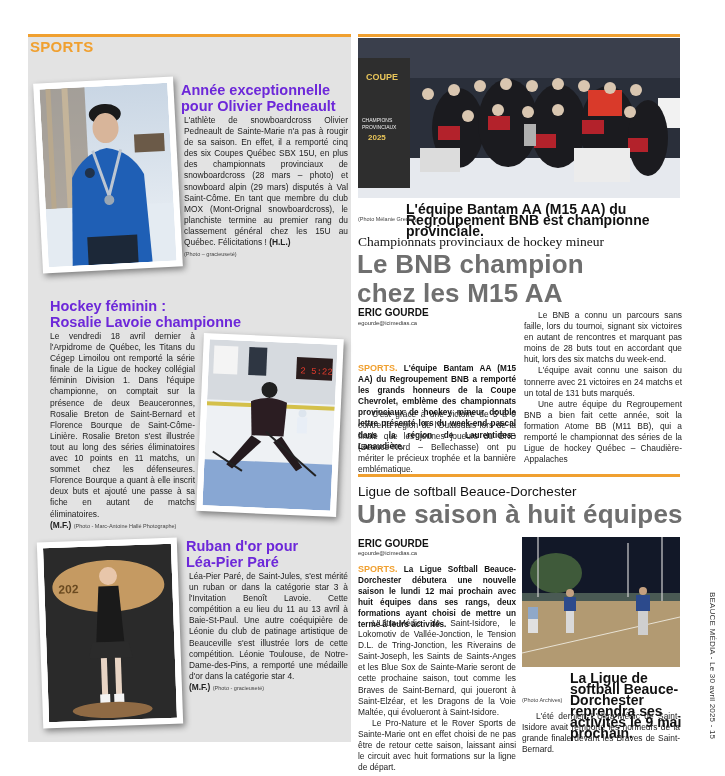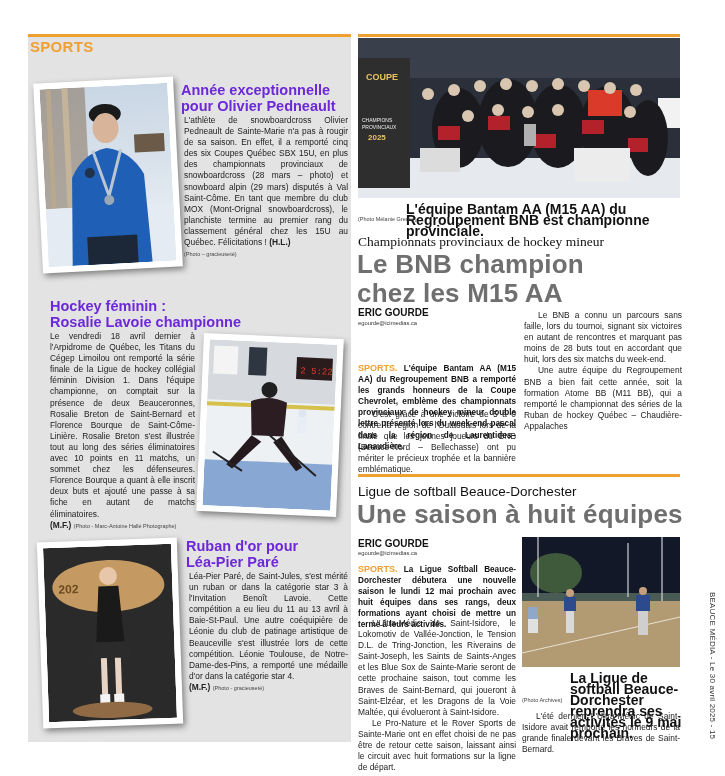--- a/index.html
+++ b/index.html
@@ -195,21 +195,22 @@
 <div class="lead" style="left:358px; top:336px; width:158px;margin-top:27px;">
   <span class="sports-tag">SPORTS.</span>
   <span>L'équipe Bantam AA (M15 AA) du Regroupement BNB a remporté les grands honneurs de la Coupe Chevrolet, emblème des championnats provinciaux de hockey mineur double lettre présenté lors du week-end pascal dans la région de Laurentides–Lanaudière.</span>
 </div>
 <div class="body-text" style="left:358px; top:409px; width:158px;">
   <span class="indent">C'est grâce à une victoire de 5 à 0 contre la région de l'Outaouais lors de la finale que les jeunes joueurs du BNB (Beauce-Nord – Bellechasse) ont pu mériter le précieux trophée et la bannière emblématique.</span>
 </div>
 
 <div class="body-text" style="left:524px; top:310px; width:158px;">
   <span class="indent">Le BNB a connu un parcours sans faille, lors du tournoi, signant six victoires en autant de rencontres et marquant pas moins de 28 buts tout en accordant que huit, lors des six matchs du week-end.</span>
-  <span class="indent">Une autre équipe du Regroupement BNB a bien fait cette année, soit la formation Atome BB (M11 BB), qui a remporté le championnat des séries de la Ruban de hockey Québec – Chaudière-Appalaches</span>
+  <span class="indent">L'équipe avait connu une saison du tonnerre avec 21 victoires en 24 matchs et un total de 131 buts marqués.</span>
+  <span class="indent">Une autre équipe du Regroupement BNB a bien fait cette année, soit la formation Atome BB (M11 BB), qui a remporté le championnat des séries de la Ligue de hockey Québec – Chaudière-Appalaches</span>
 </div>
 
 <div class="orange-rule" style="left:358px; top:474px; width:322px;"></div>
 <div class="kicker" style="left:358px; top:484px;">Ligue de softball Beauce-Dorchester</div>
 <div class="big-title" style="left:357px; top:500px;">Une saison à huit équipes</div>
 <div class="byline" style="left:358px; top:538px;">ERIC GOURDE</div>
 <div class="email" style="left:358px; top:550px;">egourde@icimedias.ca</div>
 
 <div class="lead" style="left:358px; top:564px; width:158px;">
   <span class="sports-tag">SPORTS.</span>

